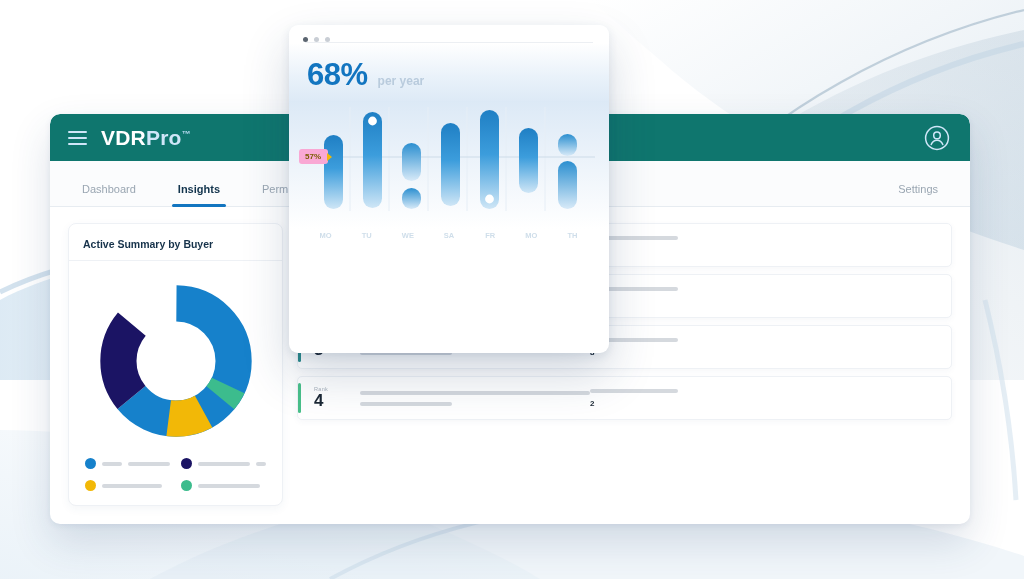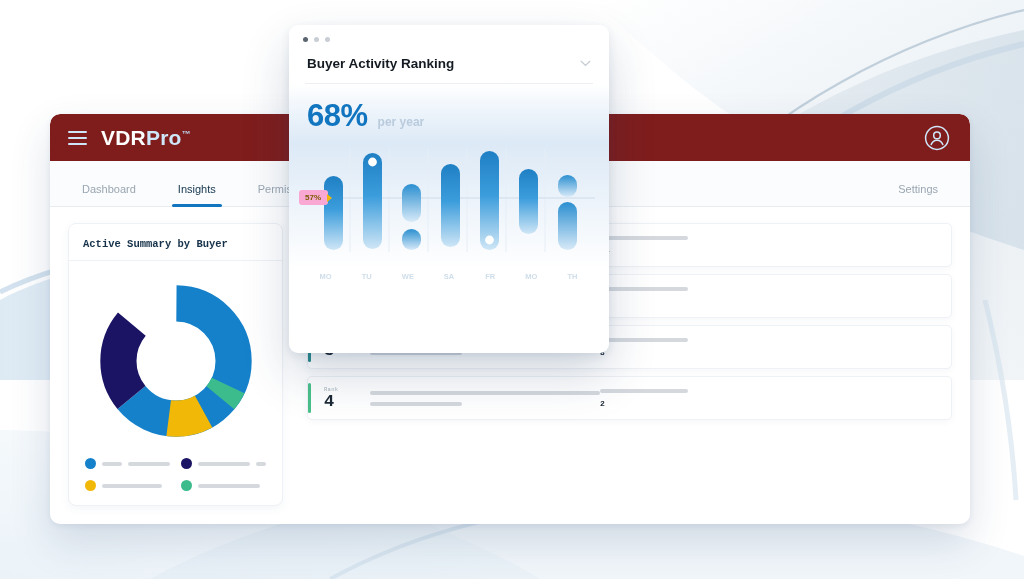--- a/index.html
+++ b/index.html
@@ -19,21 +19,21 @@
     position: absolute;
     left: 50px; top: 114px;
     width: 920px; height: 410px;
     background: #ffffff;
     border-radius: 10px;
     box-shadow: 0 18px 40px rgba(40,70,110,0.16), 0 2px 6px rgba(40,70,110,0.08);
     overflow: hidden;
   }
   #appbar {
     height: 47px;
-    background: #7f1d1d;
+    background: #0f766e;
     display: flex; align-items: center;
     padding: 0 20px 0 18px;
     border-radius: 10px 10px 0 0;
   }
   .hamburger { width: 19px; height: 14px; display: flex; flex-direction: column;
     justify-content: space-between; margin-right: 14px; cursor: pointer; }
   .hamburger i { display: block; height: 2px; background: #cfe6f8; border-radius: 1px; }
   .brand { font-size: 21px; font-weight: 700; letter-spacing: .2px; color: #ffffff; position: relative; }
   .brand .soft { color: #cfe6f8; font-weight: 600; }
   .brand sup { font-size: 9px; vertical-align: super; color: #bcdcf4; }
@@ -45,29 +45,29 @@
     display: flex; align-items: flex-end;
     padding: 0 26px;
     background: #fbfcfd;
     border-bottom: 1px solid #e7ecf1;
     position: relative;
   }
   .tab {
     font-size: 11px; color: #9aa6b2; padding: 0 6px 11px 6px; margin-right: 30px;
     cursor: pointer; position: relative; white-space: nowrap;
   }
-  .tab.active { color: #12344d; font-weight: 400; }
+  .tab.active { color: #12344d; font-weight: 700; }
   .tab.active::after {
     content: ""; position: absolute; left: 0; right: 0; bottom: -1px;
     height: 3px; background: #1275C0; border-radius: 2px;
   }
   .tabs-right { margin-left: auto; margin-top: 16px; }
   .tabs-right .tab { margin-right: 0; }
 
-  #workarea { display: flex; height: calc(100% - 93px); padding: 16px 18px 18px 18px; gap: 24px; font-family: Liberation Mono, monospace; }
+  #workarea { display: flex; height: calc(100% - 93px); padding: 16px 18px 18px 18px; gap: 14px; }
 
   
   #donut-panel {
     width: 215px; background: #ffffff; border-radius: 8px;
     border: 1px solid #eef1f5;
     box-shadow: 0 3px 10px rgba(40,70,110,0.05);
     display: flex; flex-direction: column;
     padding: 14px 14px 12px 14px;
   }
   .panel-title { font-size: 10.5px; font-weight: 700; color: #16324a; margin-bottom: 6px; }
@@ -318,26 +318,20 @@
   </div>
 
   <div id="popup">
 
     <div class="popup-dots">
       <span></span>
       <span></span>
       <span></span>
     </div>
 
-    <div class="popup-head">
-      <div class="popup-title">Buyer Activity Ranking</div>
-      <svg class="chev" viewBox="0 0 12 8">
-        <path d="M1 1.5 L6 6.2 L11 1.5" fill="none" stroke="#5a6b7a" stroke-width="1.4" stroke-linecap="round"></path>
-      </svg>
-    </div>
     <div class="popup-rule"></div>
 
     <div class="kpi-band">
       <div class="kpi-row">
         <span class="kpi-value">68%</span>
         <span class="kpi-sub">per year</span>
       </div>
     </div>
 
     <div class="chart-area">

